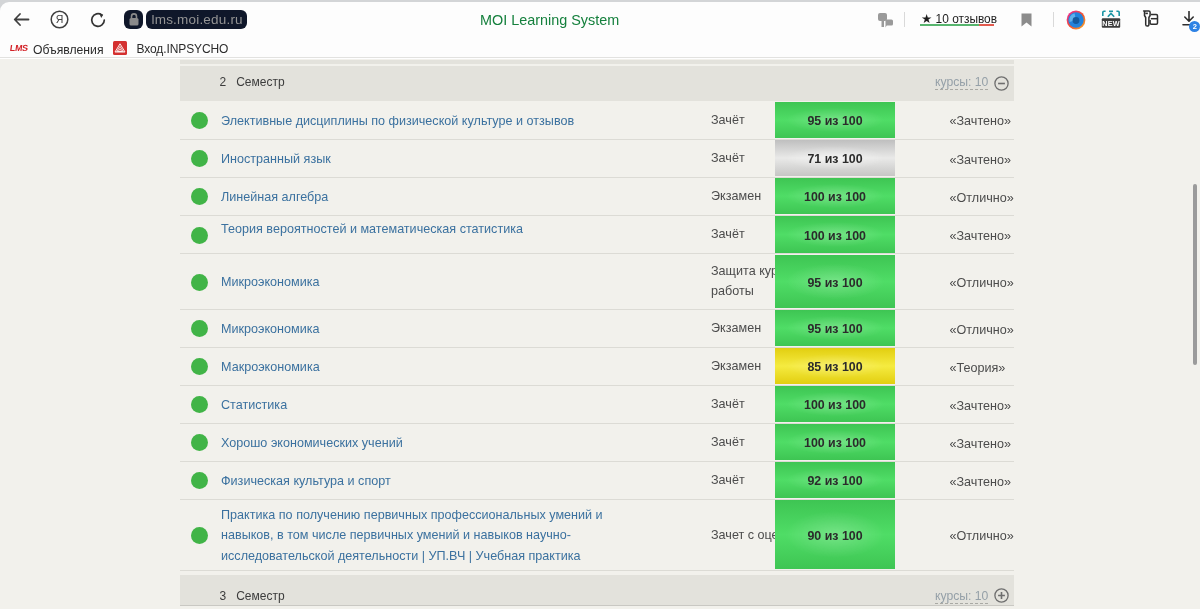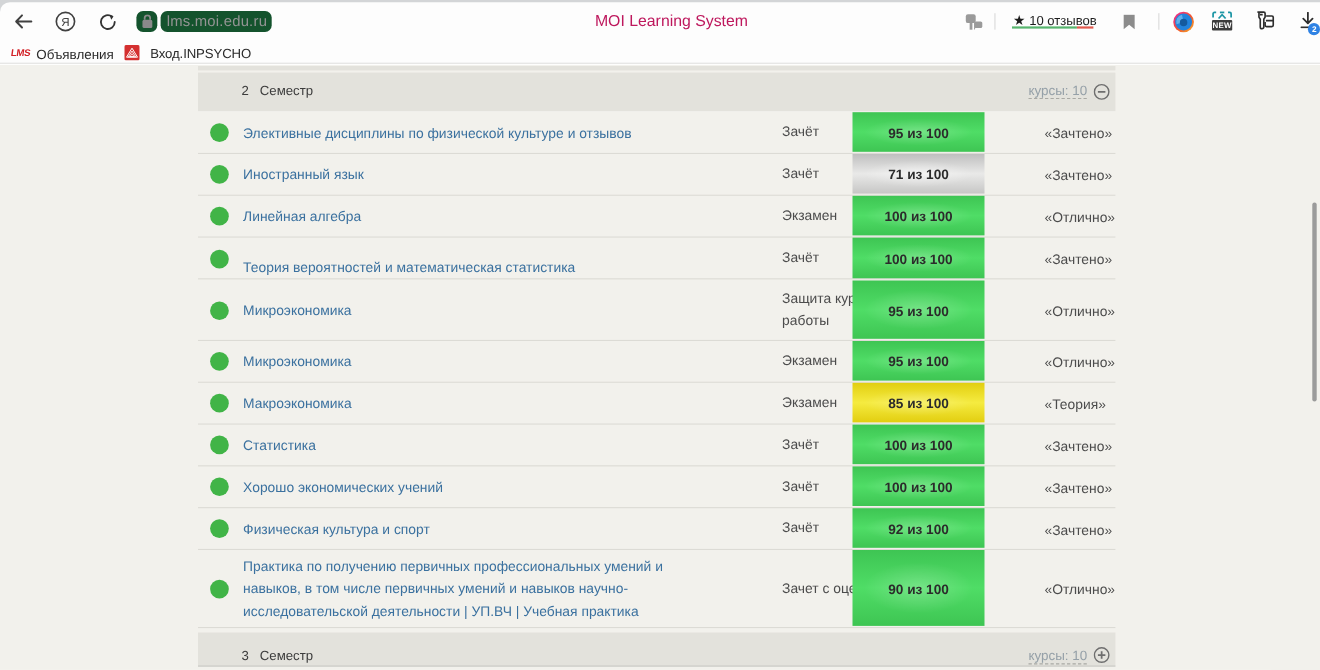--- a/index.html
+++ b/index.html
@@ -5,21 +5,21 @@
   * { margin:0; padding:0; box-sizing:border-box; }
   html,body { width:1200px; height:609px; overflow:hidden; background:#fff;
     font-family:"Liberation Sans", sans-serif; }
   .abs { position:absolute; }
   #topstrip { left:0; top:0; width:1200px; height:12px; background:#d3d5d7; }
   #toolbar { left:0; top:2px; width:1200px; height:34px; background:#fdfdfd;
     border-radius:9px 0 0 0; }
   #bookbar { left:0; top:36px; width:1200px; height:22px; background:#fdfdfd;
     border-bottom:1px solid #e2e2e0; }
   #content { left:0; top:59px; width:1200px; height:550px; background:#f2f1ec; }
-  .pill { background:#14532d; border-radius:6px; }
+  .pill { background:#0f172a; border-radius:6px; }
   .hdr { background:#e3e2dc; }
   .hdr-txt { font-size:12px; color:#3c3c3c; }
   .kursy { font-size:12.2px; color:#95a0a8; border-bottom:1px dashed #a9a9a4; }
   .link { font-size:12.6px; color:#3b719f; line-height:20.5px; }
   .txt { font-size:12.6px; color:#4c4c4c; line-height:20px;margin-left:48px; }
   .score { font-size:12.4px; font-weight:bold; color:#2b2b2b; text-align:center; }
   .dot { width:17px; height:17px; border-radius:50%; background:#41b447; }
   .cell-green { background-image:radial-gradient(ellipse 55% 45% at 50% 50%,rgba(255,255,255,0.22),rgba(255,255,255,0) 75%),linear-gradient(180deg,#3ec553 0%,#4fdd66 50%,#3ec553 100%); }
   .cell-grey { background-image:radial-gradient(ellipse 55% 45% at 50% 50%,rgba(255,255,255,0.5),rgba(255,255,255,0) 75%),linear-gradient(180deg,#bfbfbf 0%,#e9e9e8 50%,#c6c6c5 100%); }
   .cell-yellow { background-image:radial-gradient(ellipse 55% 45% at 50% 50%,rgba(255,255,255,0.25),rgba(255,255,255,0) 75%),linear-gradient(180deg,#e2ce10 0%,#f5eb40 50%,#e2ce10 100%); }
@@ -45,21 +45,21 @@
   <path d="M9.4 1.4 L13.2 2.7 L11.2 6.0 Z" fill="#333"></path>
 </svg>
 <div class="abs pill" style="left:124px;top:10px;width:19px;height:19px"></div>
 <svg class="abs" style="left:128.5px;top:13px" width="10" height="13" viewBox="0 0 10 13">
   <rect x="0.5" y="5" width="9" height="7.5" rx="1.5" fill="#8a8a8a"></rect>
   <path d="M2.5 5 V3.4 a2.5 2.5 0 0 1 5 0 V5" fill="none" stroke="#8a8a8a" stroke-width="1.6"></path>
 </svg>
 <div class="abs pill flexc" style="left:146px;top:10px;width:101px;height:19px;padding-left:5.5px">
   <span style="font-size:13.5px;color:#949494;letter-spacing:0.2px">lms.moi.edu.ru</span>
 </div>
-<div class="abs" style="left:480px;top:11.5px;width:200px;text-align:right;font-size:14.4px;color:#be185d">MOI Learning System</div>
+<div class="abs" style="left:480px;top:11.5px;width:200px;text-align:left;font-size:14.4px;color:#15803d">MOI Learning System</div>
 
 <svg class="abs" style="left:877px;top:12px" width="17" height="16" viewBox="0 0 17 16">
   <rect x="1" y="1" width="9" height="8" rx="2" fill="#9a9a9a"></rect>
   <rect x="4.5" y="8" width="2.5" height="7" fill="#9a9a9a"></rect>
   <rect x="8.5" y="7.5" width="7.5" height="6" rx="1.5" fill="#9a9a9a"></rect>
   <path d="M10 13 l-1.5 2.6 v-3 z" fill="#9a9a9a"></path>
 </svg>
 <div class="abs" style="left:904px;top:12px;width:1px;height:15px;background:#d9d9d9"></div>
 <div class="abs" style="left:921px;top:11.3px;font-size:11.9px;color:#1d1d1d"><span style="font-size:12.6px">★</span>&nbsp;10 отзывов</div>
 <div class="abs" style="left:920px;top:23.8px;width:59px;height:2px;background:#57b56e"></div>
@@ -146,21 +146,21 @@
 <div class="abs txt" style="left:901.5px;top:149.60px">«Зачтено»</div>
 <div class="abs sep" style="left:180px;top:177.5px;width:834px;height:38.0px"></div>
 <div class="abs dot" style="left:191px;top:188.30px"></div>
 <div class="abs link" style="left:221px;top:186.85px;width:430px">Линейная алгебра</div>
 <div class="abs txt" style="left:663px;top:186.10px;width:110px">Экзамен</div>
 <div class="abs cell-green" style="left:775px;top:178.0px;width:120px;height:36.25px"></div>
 <div class="abs score" style="left:775px;top:190.40px;width:120px">100 из 100</div>
 <div class="abs txt" style="left:901.5px;top:187.60px">«Отлично»</div>
 <div class="abs sep" style="left:180px;top:215.5px;width:834px;height:38.5px"></div>
 <div class="abs dot" style="left:191px;top:226.55px"></div>
-<div class="abs link" style="left:221px;top:233px;width:430px">Теория вероятностей и математическая статистика</div>
+<div class="abs link" style="left:221px;top:219px;width:430px">Теория вероятностей и математическая статистика</div>
 <div class="abs txt" style="left:663px;top:224.35px;width:110px">Зачёт</div>
 <div class="abs cell-green" style="left:775px;top:216.0px;width:120px;height:36.75px"></div>
 <div class="abs score" style="left:775px;top:228.65px;width:120px">100 из 100</div>
 <div class="abs txt" style="left:901.5px;top:225.85px">«Зачтено»</div>
 <div class="abs sep" style="left:180px;top:254px;width:834px;height:55.5px"></div>
 <div class="abs dot" style="left:191px;top:273.55px"></div>
 <div class="abs link" style="left:221px;top:272.10px;width:430px">Микроэкономика</div>
 <div class="abs txt" style="left:663px;top:261.35px;width:110px">Защита курсовой<br>работы</div>
 <div class="abs cell-green" style="left:775px;top:254.5px;width:120px;height:53.75px"></div>
 <div class="abs score" style="left:775px;top:275.65px;width:120px">95 из 100</div>

